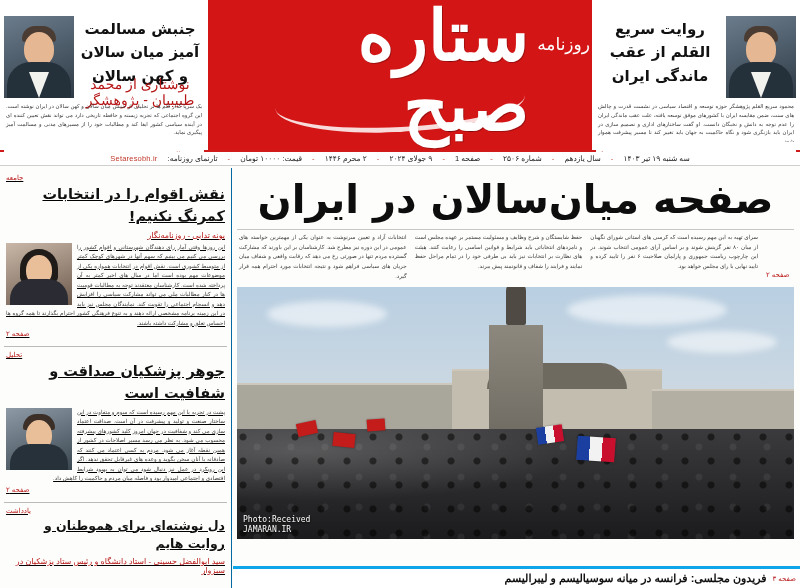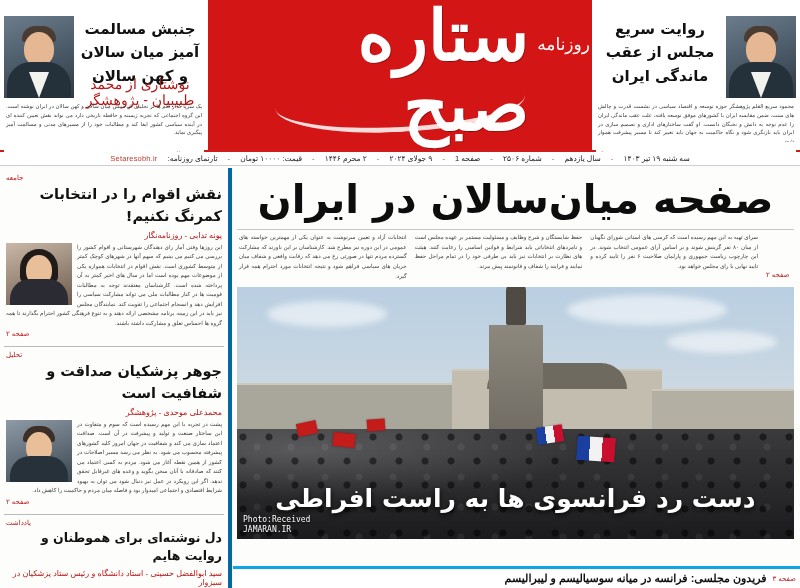--- a/index.html
+++ b/index.html
@@ -195,22 +195,23 @@
     top: 168px; left: 0; right: 0; bottom: 0;
   }
 
   
   .col-side {
     position: absolute;
     top: 0; bottom: 0;
     left: 0;
     width: 232px;
     border-left: none;
-    border-right: 4px solid #0369a1;
+    border-right: 1px solid #0369a1;
     padding: 2px 4px 0 4px;
+    text-decoration: underline;
   }
   .col-main {
     position: absolute;
     top: 0; bottom: 0;
     right: 0;
     left: 233px;
     padding: 2px 6px 0 4px;
   }
 
   
@@ -441,21 +442,21 @@
 
   <div class="top-strip">
 
     <div class="side-banner right">
       <div class="sb-photo">
         <div class="hair"></div>
           <div class="face"></div>
           <div class="body"></div>
           <div class="shirt"></div>
       </div>
-      <div class="sb-headline">روایت سریع مجلس از عقب ماندگی ایران</div>
+      <div class="sb-headline">روایت سریع القلم از عقب ماندگی ایران</div>
       <div class="sb-body">محمود سریع القلم پژوهشگر حوزه توسعه و اقتصاد سیاسی در نشست قدرت و چالش های سنت، ضمن مقایسه ایران با کشورهای موفق توسعه یافته، علت عقب ماندگی ایران را عدم توجه به دانش و نخبگان دانست. او گفت ساختارهای اداری و تصمیم سازی در ایران باید بازنگری شود و نگاه حاکمیت به جهان باید تغییر کند تا مسیر پیشرفت هموار شود.</div>
       <div class="sb-page">صفحه ۶</div>
     </div>
 
     <div class="masthead">
       <div class="logo-wrap">
         <div class="logo-main">ستاره صبح</div>
         <div class="logo-sub">روزنامه</div>
       </div>
       <div class="logo-swoosh"></div>
@@ -508,21 +509,20 @@
             <div class="body"></div>
         </div>
         <div class="s-text">این روزها وقتی آمار رای دهندگان شهرستانی و اقوام کشور را بررسی می کنیم می بینیم که سهم آنها در شهرهای کوچک کمتر از متوسط کشوری است. نقش اقوام در انتخابات همواره یکی از موضوعات مهم بوده است اما در سال های اخیر کمتر به آن پرداخته شده است. کارشناسان معتقدند توجه به مطالبات قومیت ها در کنار مطالبات ملی می تواند مشارکت سیاسی را افزایش دهد و انسجام اجتماعی را تقویت کند. نمایندگان مجلس نیز باید در این زمینه برنامه مشخصی ارائه دهند و به تنوع فرهنگی کشور احترام بگذارند تا همه گروه ها احساس تعلق و مشارکت داشته باشند.</div>
         <div class="s-page">صفحه ۲</div>
       </div>
       <div class="s-rule"></div>
 
       <div class="s-block">
         <div class="s-kicker">تحلیل</div>
         <div class="s-title">جوهر پزشکیان صداقت و شفافیت است</div>
-        <div class="s-byline">محمدعلی موحدی - پژوهشگر</div>
         <div class="s-photo">
           <div class="hair"></div>
             <div class="face"></div>
             <div class="body"></div>
         </div>
         <div class="s-text">پشت در تجربه با این مهم رسیده است که سوم و متفاوت در این ساختار صنعت و تولید و پیشرفت در آن است. صداقت اعتماد سازی می کند و شفافیت در جهان امروز کلید کشورهای پیشرفته محسوب می شود. به نظر می رسد مسیر اصلاحات در کشور از همین نقطه آغاز می شود. مردم به کسی اعتماد می کنند که صادقانه با آنان سخن بگوید و وعده های غیرقابل تحقق ندهد. اگر این رویکرد در عمل نیز دنبال شود می توان به بهبود شرایط اقتصادی و اجتماعی امیدوار بود و فاصله میان مردم و حاکمیت را کاهش داد.</div>
         <div class="s-page">صفحه ۲</div>
       </div>
       <div class="s-rule"></div>
 
@@ -562,21 +562,20 @@
         <div class="lp-statue"></div>
 
         <div class="lp-crowd"></div>
 
         <div class="lp-flag" style="left:300px;bottom:96px;transform:rotate(-8deg);"></div>
         <div class="lp-flag" style="left:340px;bottom:78px;width:38px;height:24px;transform:rotate(4deg);"></div>
         <div class="lp-flag red" style="left:60px;bottom:104px;width:20px;height:13px;transform:rotate(-12deg);"></div>
         <div class="lp-flag red" style="left:96px;bottom:92px;width:22px;height:14px;transform:rotate(6deg);"></div>
         <div class="lp-flag red" style="left:130px;bottom:108px;width:18px;height:12px;transform:rotate(-4deg);"></div>
 
-        <div class="lp-caption">دست رد فرانسوی ها به راست افراطی</div>
 
         <div class="lp-photocred">
           <div>Photo:Received</div>
           <div>JAMARAN.IR</div>
         </div>
       </div>
 
       <div class="main-footer">
         <span class="mf-page">صفحه ۳</span>
         <span>فریدون مجلسی: فرانسه در میانه سوسیالیسم و لیبرالیسم</span>

